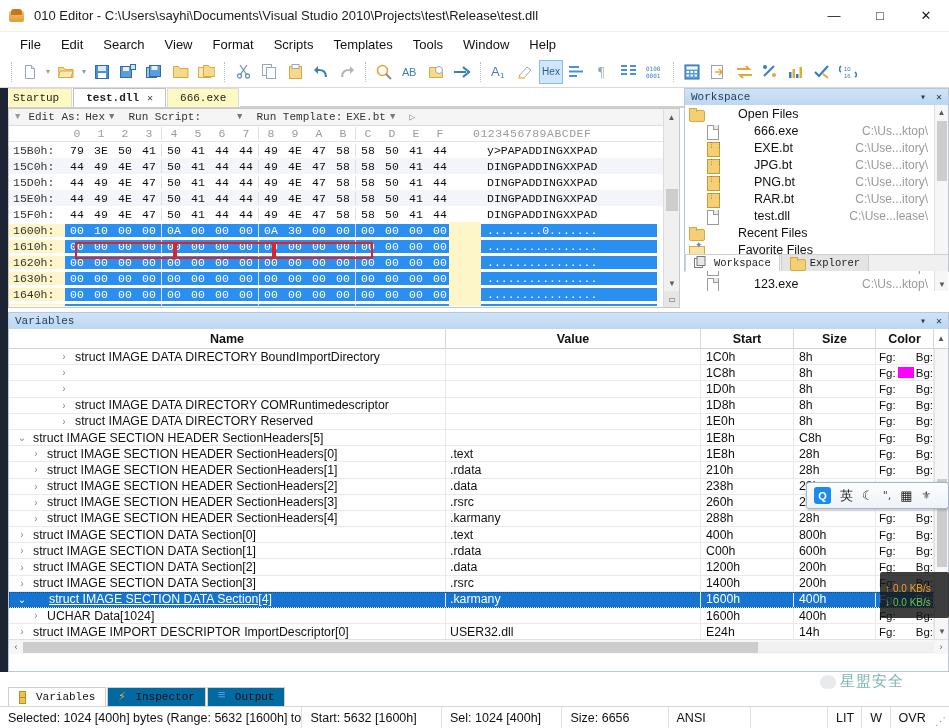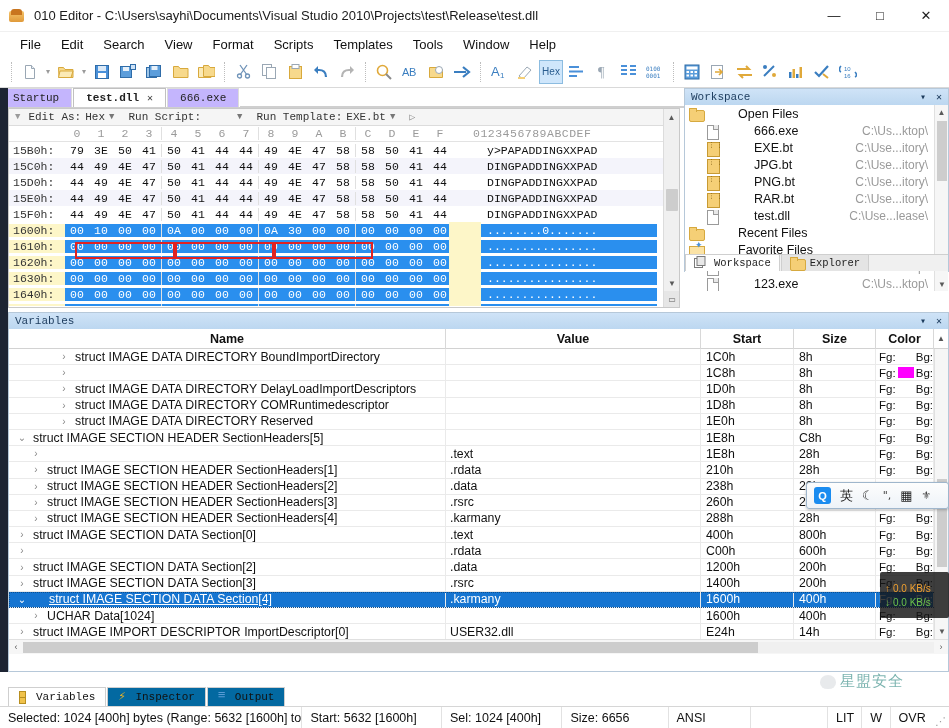--- a/index.html
+++ b/index.html
@@ -80,21 +80,21 @@
 
   
   .doctabs {
     position: absolute; left: 0; top: 88px; width: 949px; height: 20px;
     background: #ffffff; display: flex; align-items: flex-end;
     border-bottom: 1px solid #cfcfcf;
   }
   .dtab {
     height: 19px; padding: 0 12px; display: flex; align-items: center;
     font-family: "Liberation Mono", monospace; font-size: 11px; color: #222;
-    background: #c4b5fd; border: 1px solid #dcdcdc; border-bottom: none;
+    background: #fef9c3; border: 1px solid #dcdcdc; border-bottom: none;
     margin-right: 1px;
   }
   .dtab.active {
     background: #ffffff; font-weight: bold; border-color: #c0c0c0;
     position: relative; z-index: 2;
   }
   .dtab .x { margin-left: 8px; font-size: 10px; color: #444; font-weight: bold;}
   .dtab-filler { flex: 1; height: 19px; border-bottom: 1px solid #cfcfcf; }
   .dtab-nav { display:flex; align-items:center; gap:8px; padding: 0 10px 2px 0; color:#b5b5b5; font-size:11px;}
 
@@ -1097,21 +1097,20 @@
             <div class="z">8h</div>
             <div class="c">
               <span>Fg:</span>
               <span class="sw" style="background: rgb(255, 0, 255);"></span>
               <span>Bg:</span>
             </div>
           </div>
           <div class="vrow">
             <div class="n">
               <span class="tw" style="margin-left: 48px;">›</span>
-              <span style="margin-left: 4px;">struct IMAGE DATA DIRECTORY DelayLoadImportDescriptors</span>
             </div>
             <div class="v"></div>
             <div class="s">1D0h</div>
             <div class="z">8h</div>
             <div class="c">
               <span>Fg:</span>
               <span class="sw"></span>
               <span>Bg:</span>
             </div>
           </div>
@@ -1153,20 +1152,21 @@
             <div class="z">C8h</div>
             <div class="c">
               <span>Fg:</span>
               <span class="sw"></span>
               <span>Bg:</span>
             </div>
           </div>
           <div class="vrow">
             <div class="n">
               <span class="tw" style="margin-left: 20px;">›</span>
+              <span style="margin-left: 4px;">struct IMAGE SECTION HEADER SectionHeaders[0]</span>
             </div>
             <div class="v">.text</div>
             <div class="s">1E8h</div>
             <div class="z">28h</div>
             <div class="c">
               <span>Fg:</span>
               <span class="sw"></span>
               <span>Bg:</span>
             </div>
           </div>
@@ -1236,20 +1236,21 @@
             <div class="z">800h</div>
             <div class="c">
               <span>Fg:</span>
               <span class="sw"></span>
               <span>Bg:</span>
             </div>
           </div>
           <div class="vrow">
             <div class="n">
               <span class="tw" style="margin-left: 6px;">›</span>
+              <span style="margin-left: 4px;">struct IMAGE SECTION DATA Section[1]</span>
             </div>
             <div class="v">.rdata</div>
             <div class="s">C00h</div>
             <div class="z">600h</div>
             <div class="c">
               <span>Fg:</span>
               <span class="sw"></span>
               <span>Bg:</span>
             </div>
           </div>

